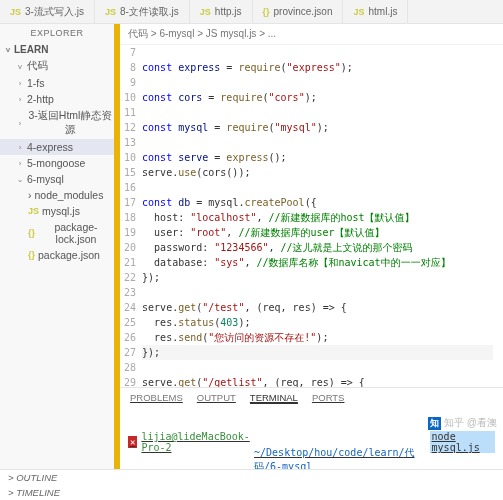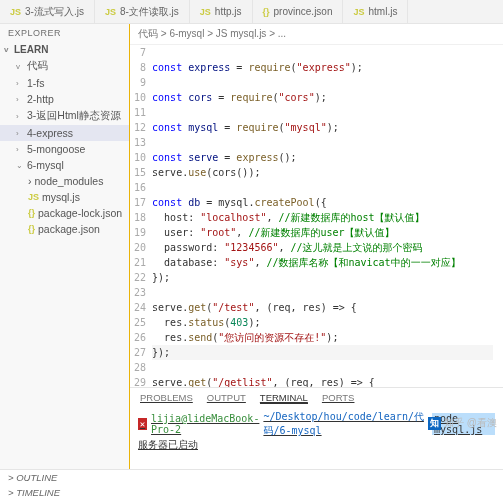--- a/index.html
+++ b/index.html
@@ -2,21 +2,21 @@
 <html><head>
 <meta charset="utf-8">
 <style>
 * { margin: 0; padding: 0; box-sizing: border-box; }
 body { font-family: -apple-system, "Segoe UI", sans-serif; font-size: 11px; color: #333; background: #fff; width: 503px; height: 500px; overflow: hidden; display: flex; flex-direction: column; }
 .tabs { display: flex; height: 24px; background: #f3f3f3; border-bottom: 1px solid #e5e5e5; font-size: 10px; }
 .tab { padding: 4px 10px; display: flex; align-items: center; gap: 4px; border-right: 1px solid #e5e5e5; color: #666; cursor: pointer; }
 .js-ic { color: #cbcb41; font-weight: bold; font-size: 9px; }
 .json-ic { color: #cbcb41; font-weight: bold; font-size: 9px; }
 .main { display: flex; flex: 1; overflow: hidden; }
-.sidebar { width: 130px; background: #f8f8f8; border-right: 1px solid #eab308; font-size: 10.5px; color: #555; overflow: hidden; }
+.sidebar { width: 120px; background: #f8f8f8; border-right: 6px solid #eab308; font-size: 10.5px; color: #555; overflow: hidden; text-align: center; }
 .side-title { padding: 4px 8px; font-size: 9px; letter-spacing: 0.5px; color: #6f6f6f; }
 .side-section { padding: 2px 4px; font-weight: 600; font-size: 10px; display: flex; align-items: center; gap: 2px; }
 .tree-item { padding: 2px 0 2px 16px; display: flex; align-items: center; gap: 3px; cursor: pointer; }
 .tree-item.sel { background: #e4e6f1; }
 .tree-item.nested { padding-left: 28px; }
 .chev { font-size: 8px; color: #888; width: 8px; display: inline-block; }
 .editor { flex: 1; display: flex; flex-direction: column; overflow: hidden; }
 .crumbs { padding: 3px 8px; font-size: 10px; color: #777; border-bottom: 1px solid #f0f0f0; }
 .code-area { flex: 1; display: flex; font-family: Menlo, Consolas, monospace; font-size: 10px; overflow: auto; line-height: 15px; }
 .gutter { text-align: right; color: #aaa; padding: 0 6px 0 4px; user-select: none; background: #fff; }
@@ -27,21 +27,21 @@
 .cm { color: #008000; }
 .num { color: #098658; }
 .id { color: #001080; }
 .panel { border-top: 1px solid #e5e5e5; height: 82px; display: flex; flex-direction: column; text-decoration: underline; }
 .panel-tabs { display: flex; gap: 14px; padding: 4px 10px; font-size: 9.5px; color: #777; }
 .panel-tabs .pt.active { color: #333; border-bottom: 1px solid #333; }
 .term { font-family: Menlo, Consolas, monospace; font-size: 10px; padding: 2px 8px; color: #333; flex: 1; overflow: hidden; }
 .term-line1 { display: flex; align-items: center; gap: 4px; }
 .badge-x { background: #c62828; color: #fff; font-weight: bold; width: 12px; height: 12px; display: inline-flex; align-items: center; justify-content: center; font-size: 9px; }
 .prompt { color: #388e3c; }
-.path { color: #1565c0; }
+.path { color: #1565c0; margin-top: 36px; }
 .cmd { background: #bbdefb; padding: 0 2px; }
 .bottom-sections { border-top: 1px solid #e5e5e5; font-size: 9.5px; color: #666; font-style: italic; }
 .bottom-sections div { padding: 2px 8px; }
 .watermark { position: absolute; right: 6px; bottom: 70px; font-size: 10px; color: #bbb; display:flex; align-items:center; gap:3px;}
 .watermark .z { background:#0a66c2; color:#fff; font-weight:bold; padding:0 2px; font-size:9px;}
 .ln { display: block; height: 15px; }
 .hl { background: #f5f5f5; display: inline-block; width: 100%; }
 </style>
 </head>
 <body>

